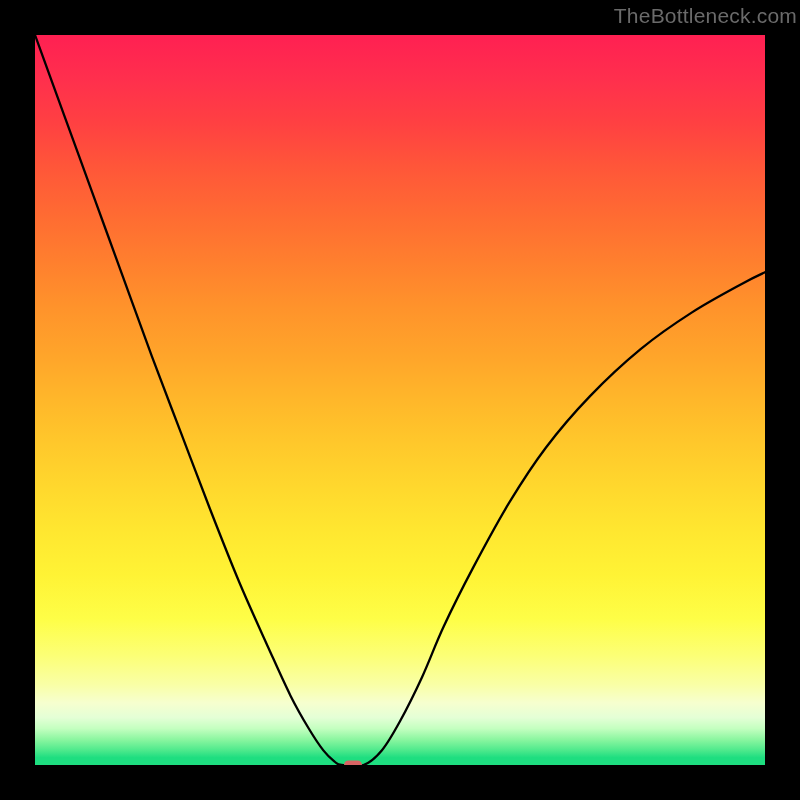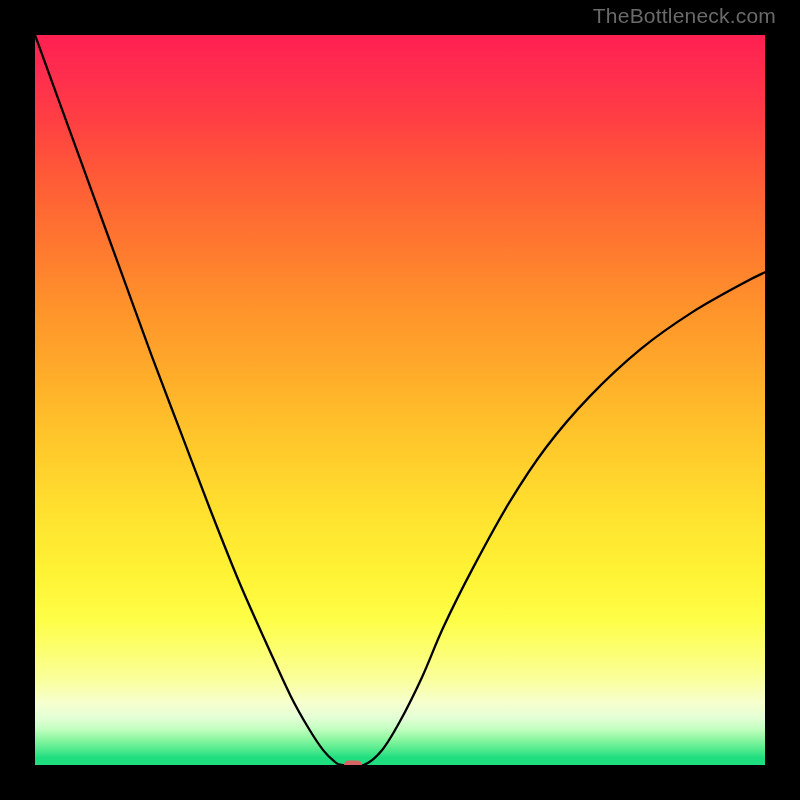--- a/index.html
+++ b/index.html
@@ -51,21 +51,21 @@
       #c4ffc0 95%,
       #8bf6a0 96.5%,
       #4de98c 98%,
       #1ede80 99%,
       #1ede80 100%
     );
   }
   .watermark {
     position: absolute;
     top: 4px;
-    right: 24px;
+    right: 3px;
     color: #6a6a6a;
     font-size: 21px;
     font-weight: 500;
     letter-spacing: 0.2px;
     z-index: 10;
     user-select: none;
   }
   .marker {
     position: absolute;
     width: 18px;

